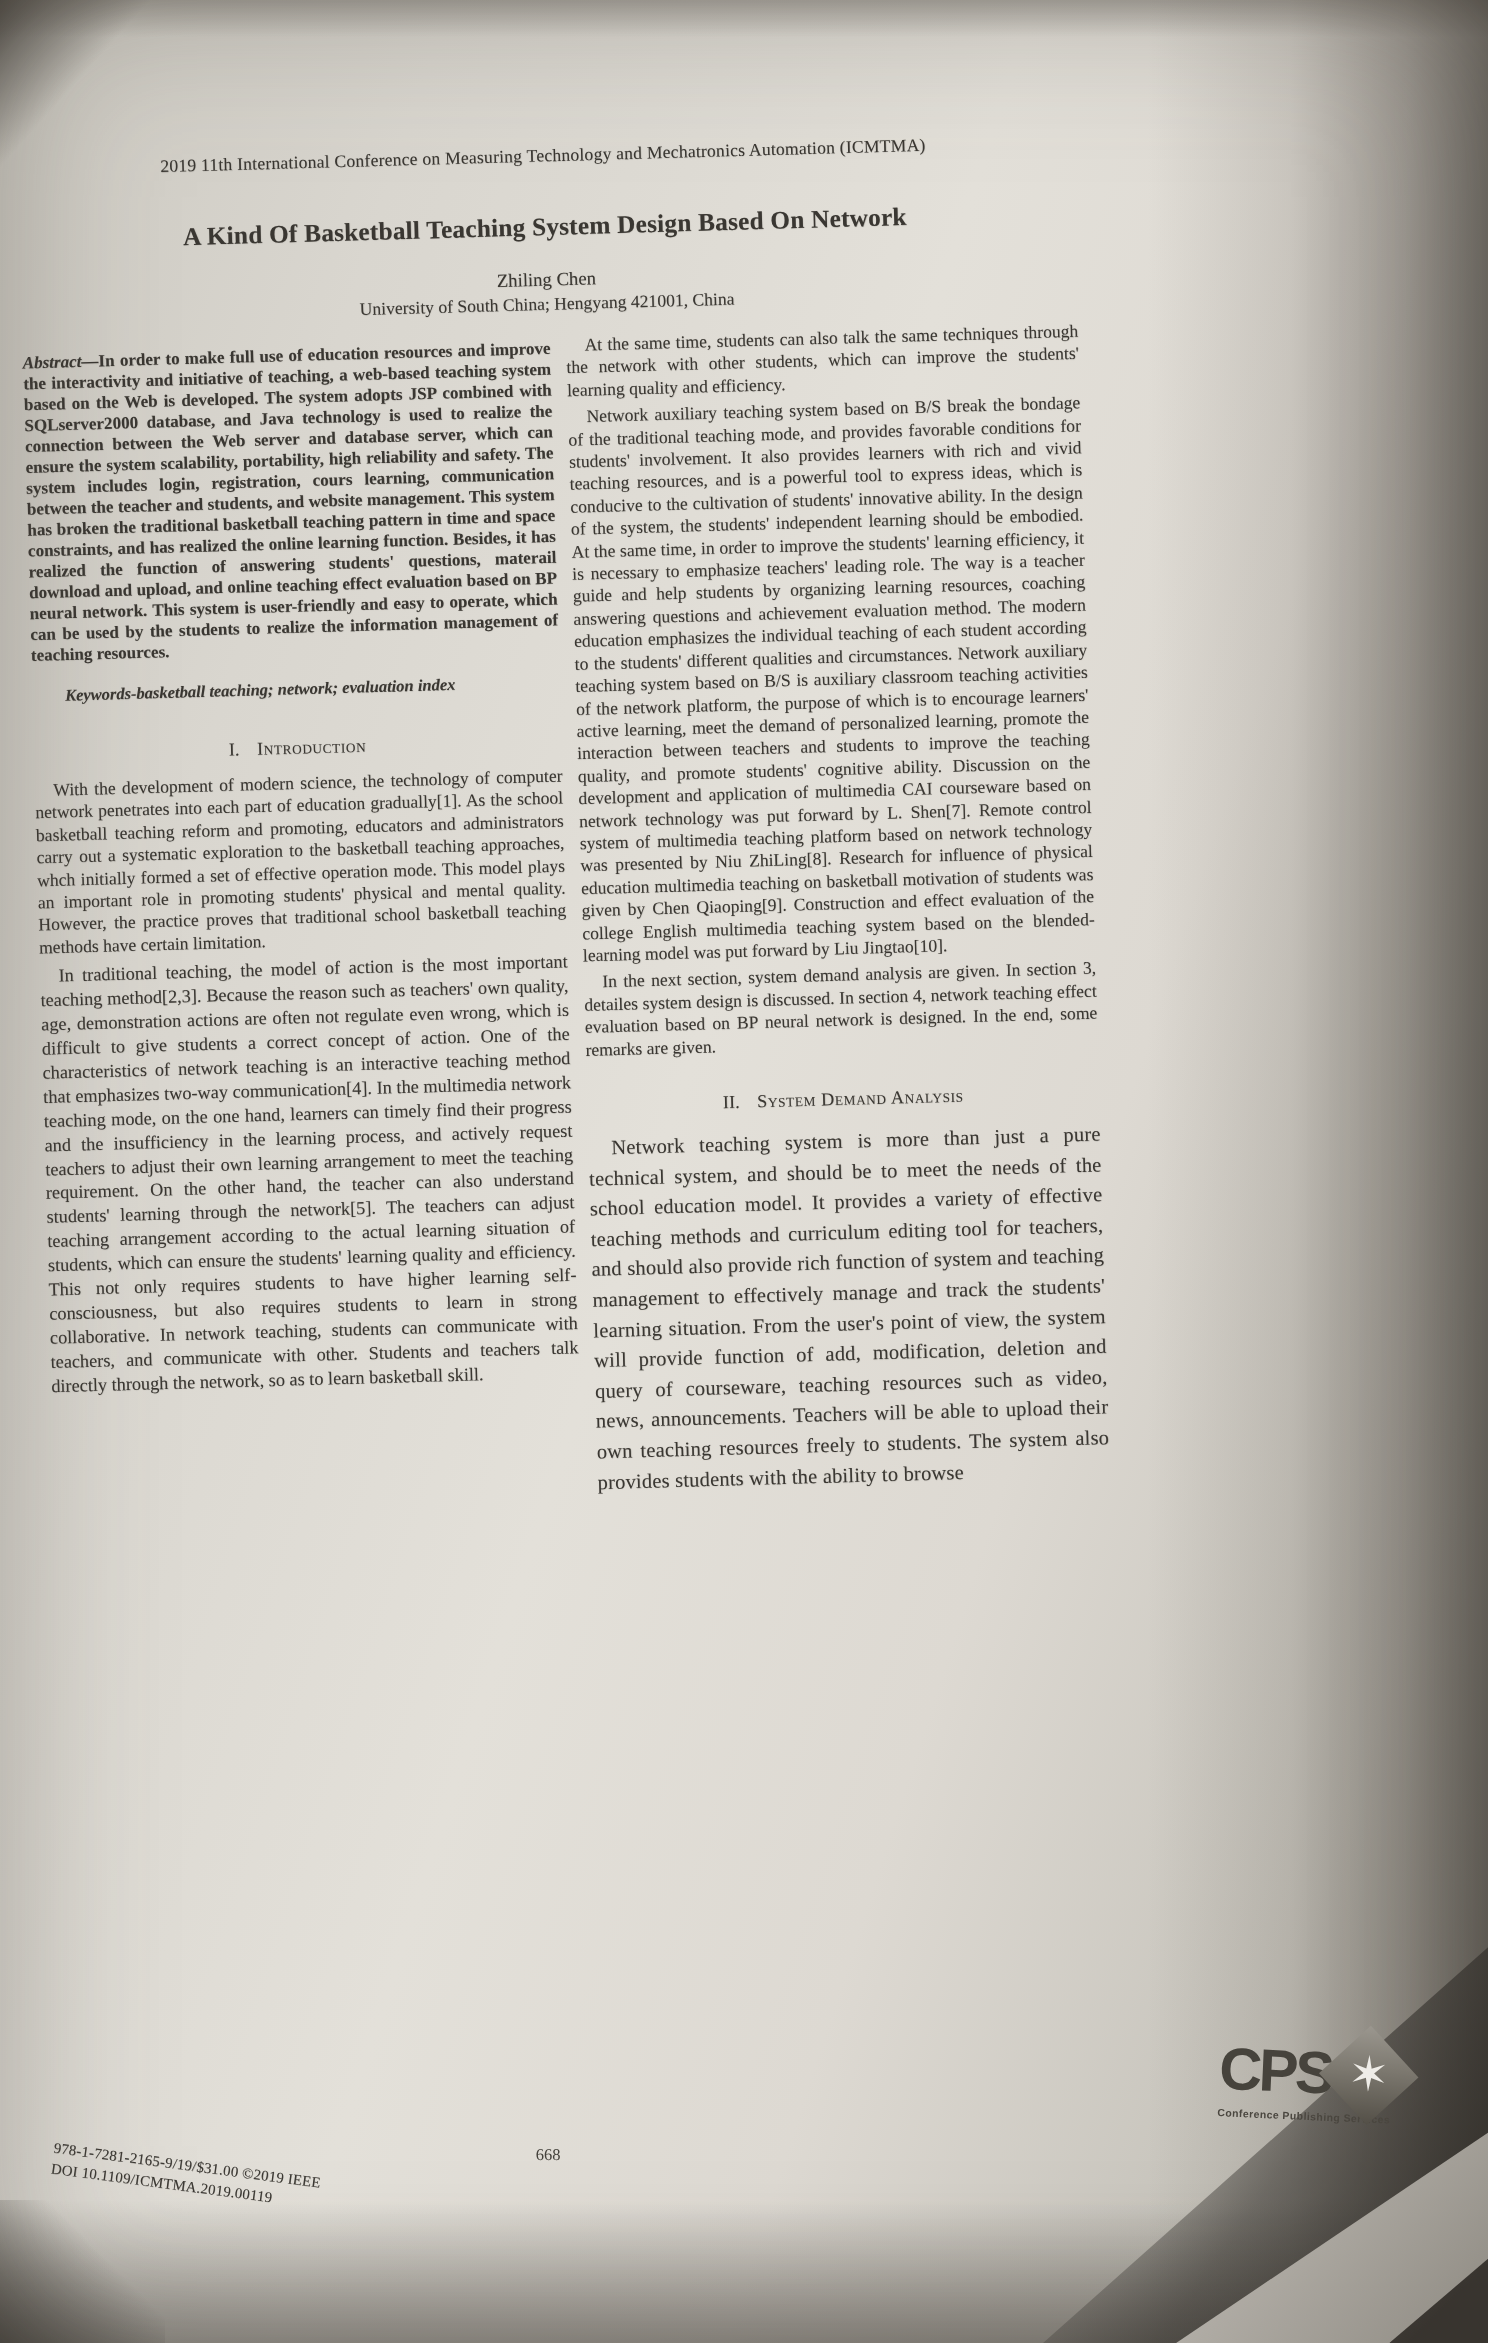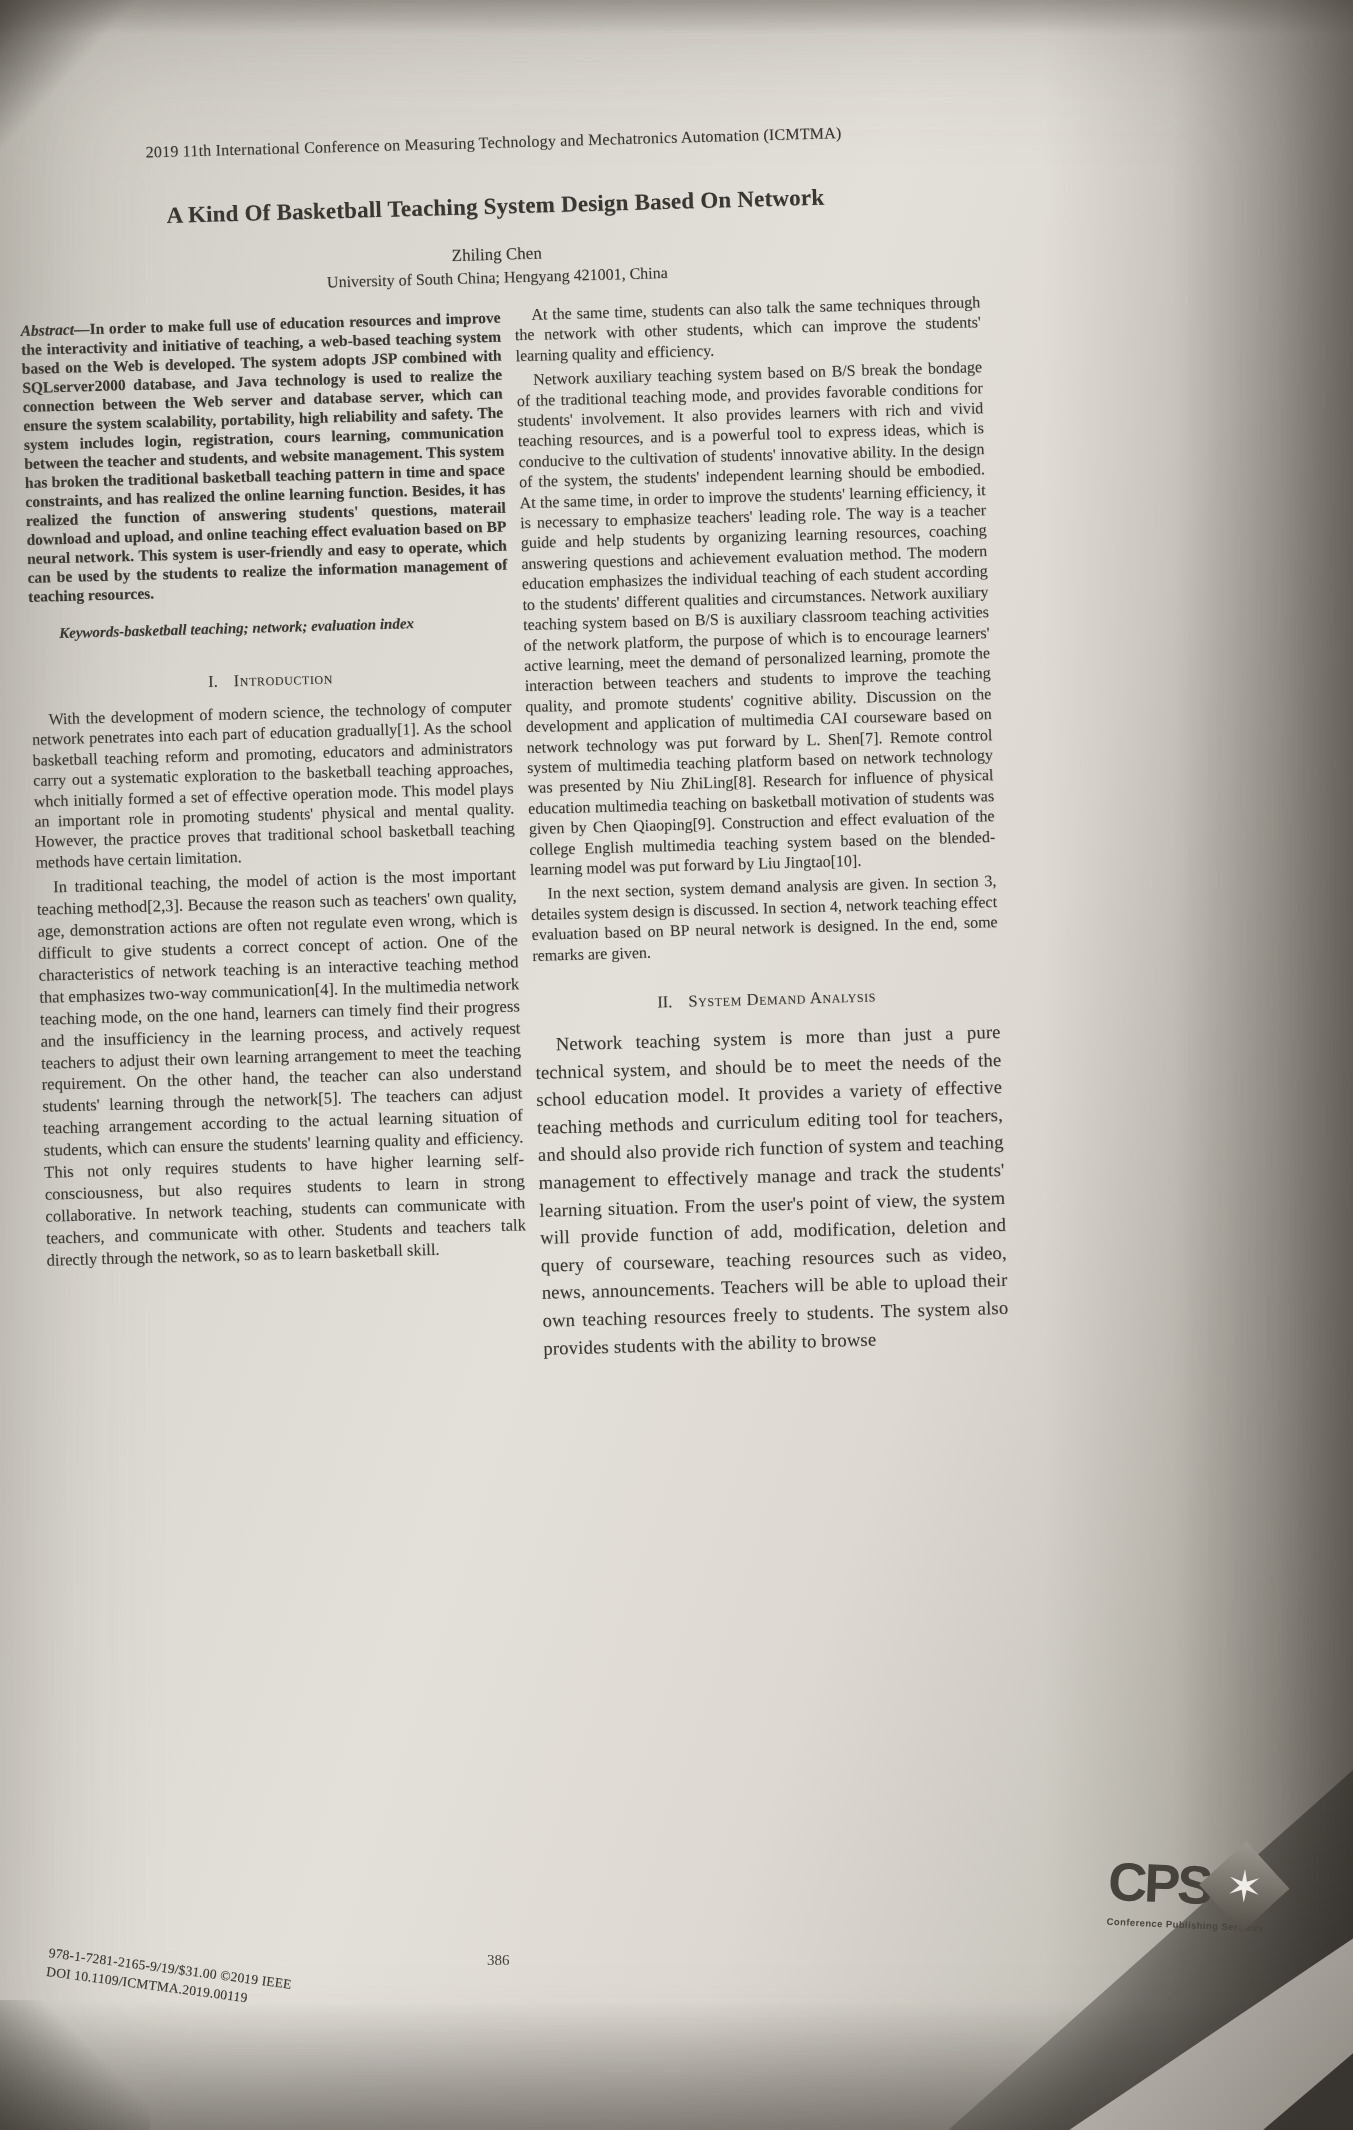--- a/index.html
+++ b/index.html
@@ -107,21 +107,21 @@
         <span class="sec-num">II.</span><span class="sec-title">System Demand Analysis</span>
       </div>
       <p class="body-p demand-p">Network teaching system is more than just a pure technical system, and should be to meet the needs of the school education model. It provides a variety of effective teaching methods and curriculum editing tool for teachers, and should also provide rich function of system and teaching management to effectively manage and track the students' learning situation. From the user's point of view, the system will provide function of add, modification, deletion and query of courseware, teaching resources such as video, news, announcements. Teachers will be able to upload their own teaching resources freely to students. The system also provides students with the ability to browse</p>
     </div>
   </div>
 
   <div class="isbn-block">
     <div>978-1-7281-2165-9/19/$31.00 ©2019 IEEE</div>
     <div>DOI 10.1109/ICMTMA.2019.00119</div>
   </div>
-  <div class="pageno">386</div>
+  <div class="pageno">668</div>
 
   <div class="cps">
     <div class="cps-row">
       <span class="cps-text">CPS</span>
       <span class="diamond">
           <span class="diamond-star">✶</span>
         </span>
     </div>
     <div class="cps-tagline">Conference Publishing Services</div>
   </div>

